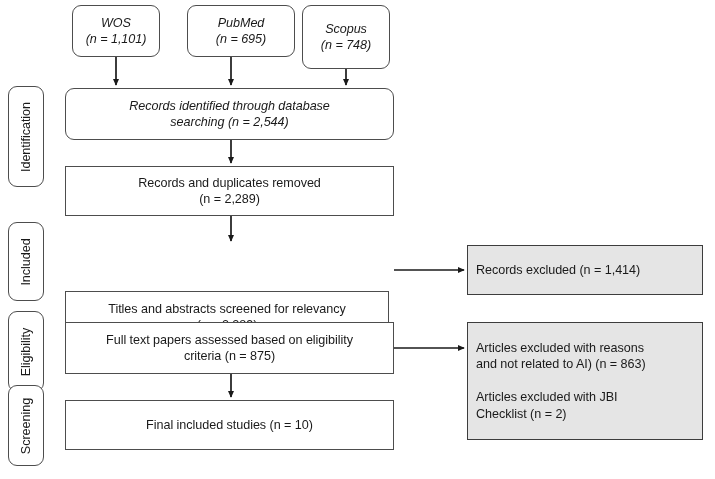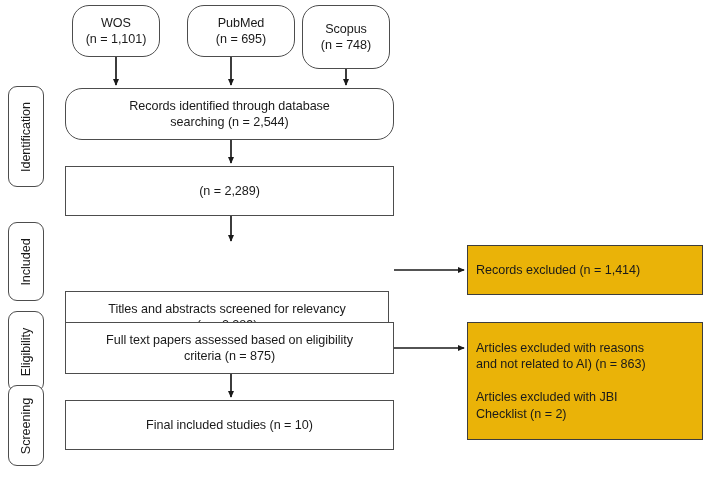--- a/index.html
+++ b/index.html
@@ -28,23 +28,23 @@
     background: #ffffff;
     display: flex;
     align-items: center;
     justify-content: center;
     text-align: center;
     font-size: 12.6px;
     line-height: 16.5px;
     color: #1a1a1a;
     letter-spacing: -0.05px;
   }
-  .box.rounded { border-radius: 17px; }
+  .box.rounded { border-radius: 9px; font-style: italic; }
   .box.gray {
-    background: #eab308;
+    background: #e5e5e5;
     border: 1.6px solid #3d3d3d;
   }
   .box.gray .inner {
     text-align: left;
     width: 100%;
     padding: 0 8px;
   }
   .box .inner { padding: 0 7px; }
 
   
@@ -128,20 +128,21 @@
 
 <div class="box rounded" style="left:65px; top:88px; width:329px; height:52px;">
   <div class="inner">
     <div>Records identified through database</div>
     <div>searching (n = 2,544)</div>
   </div>
 </div>
 
 <div class="box" style="left:65px; top:166px; width:329px; height:50px;">
   <div class="inner">
+    <div>Records and duplicates removed</div>
     <div>(n = 2,289)</div>
   </div>
 </div>
 
 <div class="box" style="left:65px; top:244px; width:324px; height:52px;margin-top:47px;">
   <div class="inner">
     <div>Titles and abstracts screened for relevancy</div>
     <div>(n = 2,289)</div>
   </div>
 </div>

